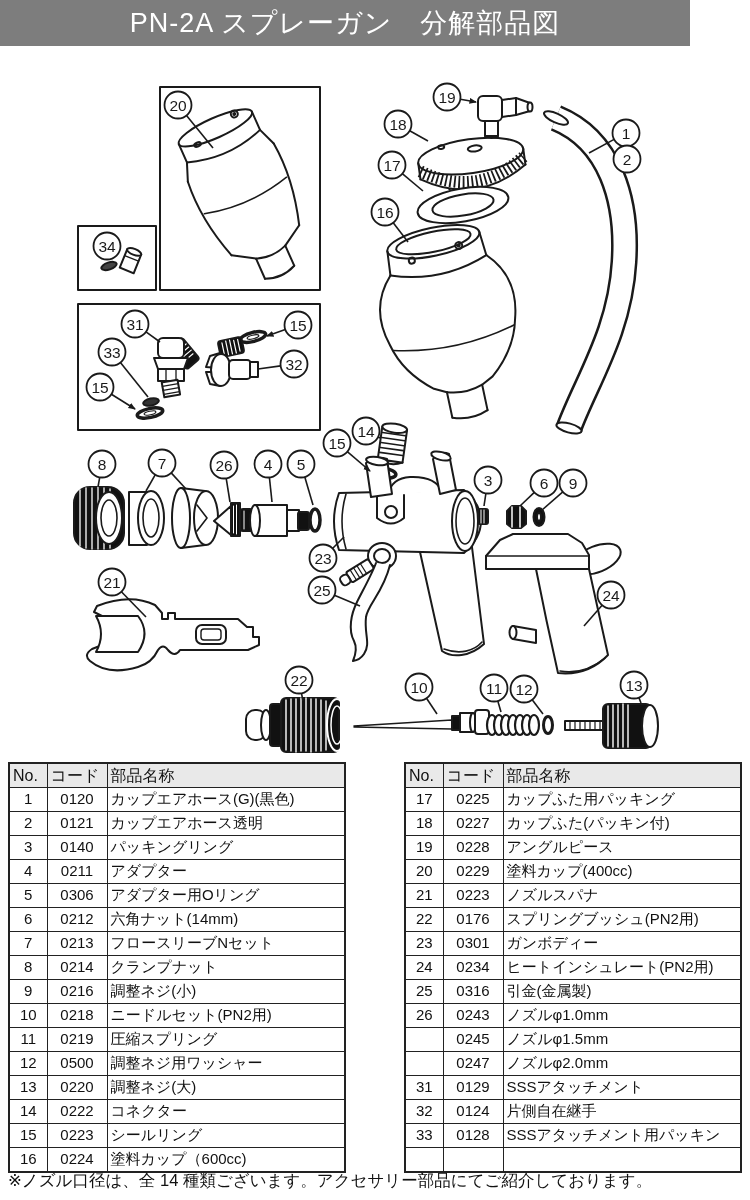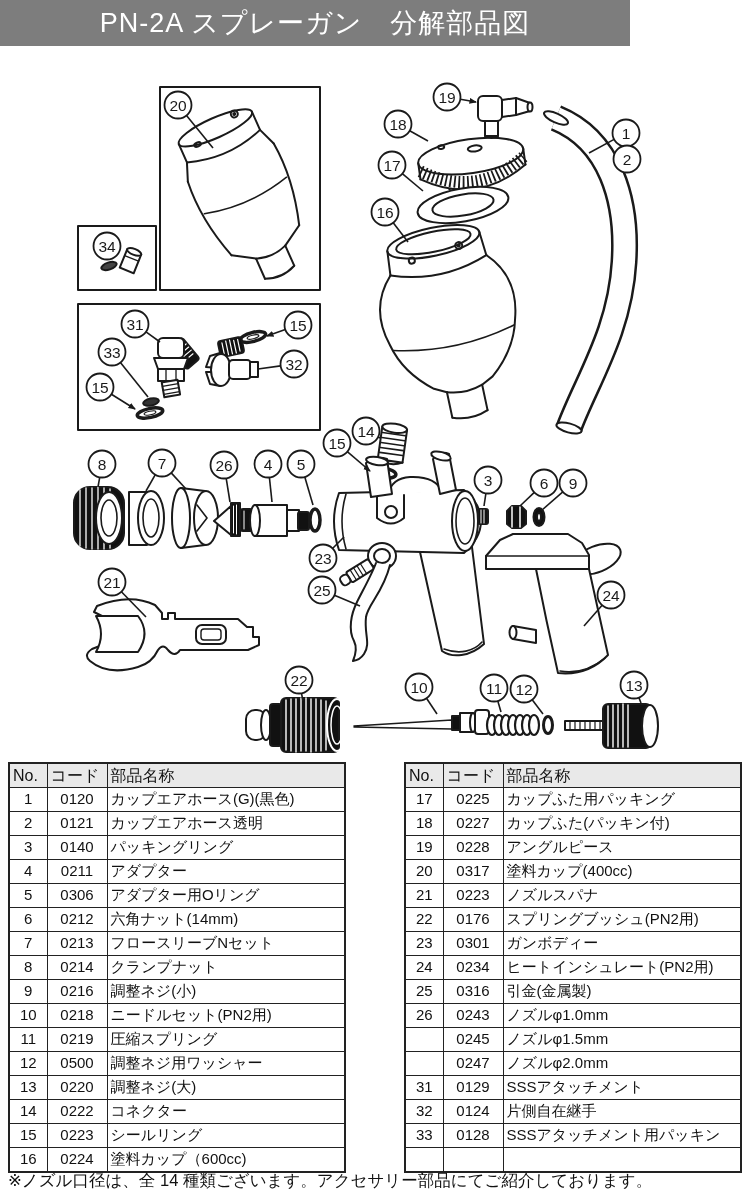--- a/index.html
+++ b/index.html
@@ -1,18 +1,18 @@
 <!DOCTYPE html>
 <html><head>
 <meta charset="utf-8">
 <style>
   html,body{margin:0;padding:0;background:#fff;}
   .page{position:relative;width:750px;height:1200px;background:#ffffff;
         font-family:"Liberation Sans","DejaVu Sans",sans-serif;color:#111;overflow:hidden;}
-  .title-bar{position:absolute;top:0;left:0;width:630px;height:46px;background:#7d7d7d;
+  .title-bar{position:absolute;top:0;left:0;width:690px;height:46px;background:#7d7d7d;
              display:flex;align-items:center;justify-content:center;}
   .title-bar .title{color:#ffffff;font-size:27px;letter-spacing:1px;}
   .subtitle{position:absolute;top:52px;left:0;width:750px;text-align:center;font-size:17px;color:#222;}
   svg.diagram{position:absolute;top:80px;left:0;}
   .parts-table{position:absolute;border-collapse:collapse;background:#fff;table-layout:fixed;border:2px solid #222;}
   .parts-table th,.parts-table td{border:1px solid #222;font-size:15px;padding:1px 3px;height:21px;
              line-height:1.1;overflow:hidden;white-space:nowrap;}
   .parts-table th{background:#e9e9e9;font-weight:normal;font-size:16px;text-align:left;}
   .col-no{width:38px;text-align:center;}
   .col-code{width:60px;text-align:center;font-size:16px;}
@@ -568,21 +568,21 @@
           <td class="col-code">0227</td>
           <td class="col-name">カップふた(パッキン付)</td>
         </tr>
         <tr>
           <td class="col-no">19</td>
           <td class="col-code">0228</td>
           <td class="col-name">アングルピース</td>
         </tr>
         <tr>
           <td class="col-no">20</td>
-          <td class="col-code">0317</td>
+          <td class="col-code">0229</td>
           <td class="col-name">塗料カップ(400cc)</td>
         </tr>
         <tr>
           <td class="col-no">21</td>
           <td class="col-code">0223</td>
           <td class="col-name">ノズルスパナ</td>
         </tr>
         <tr>
           <td class="col-no">22</td>
           <td class="col-code">0176</td>

